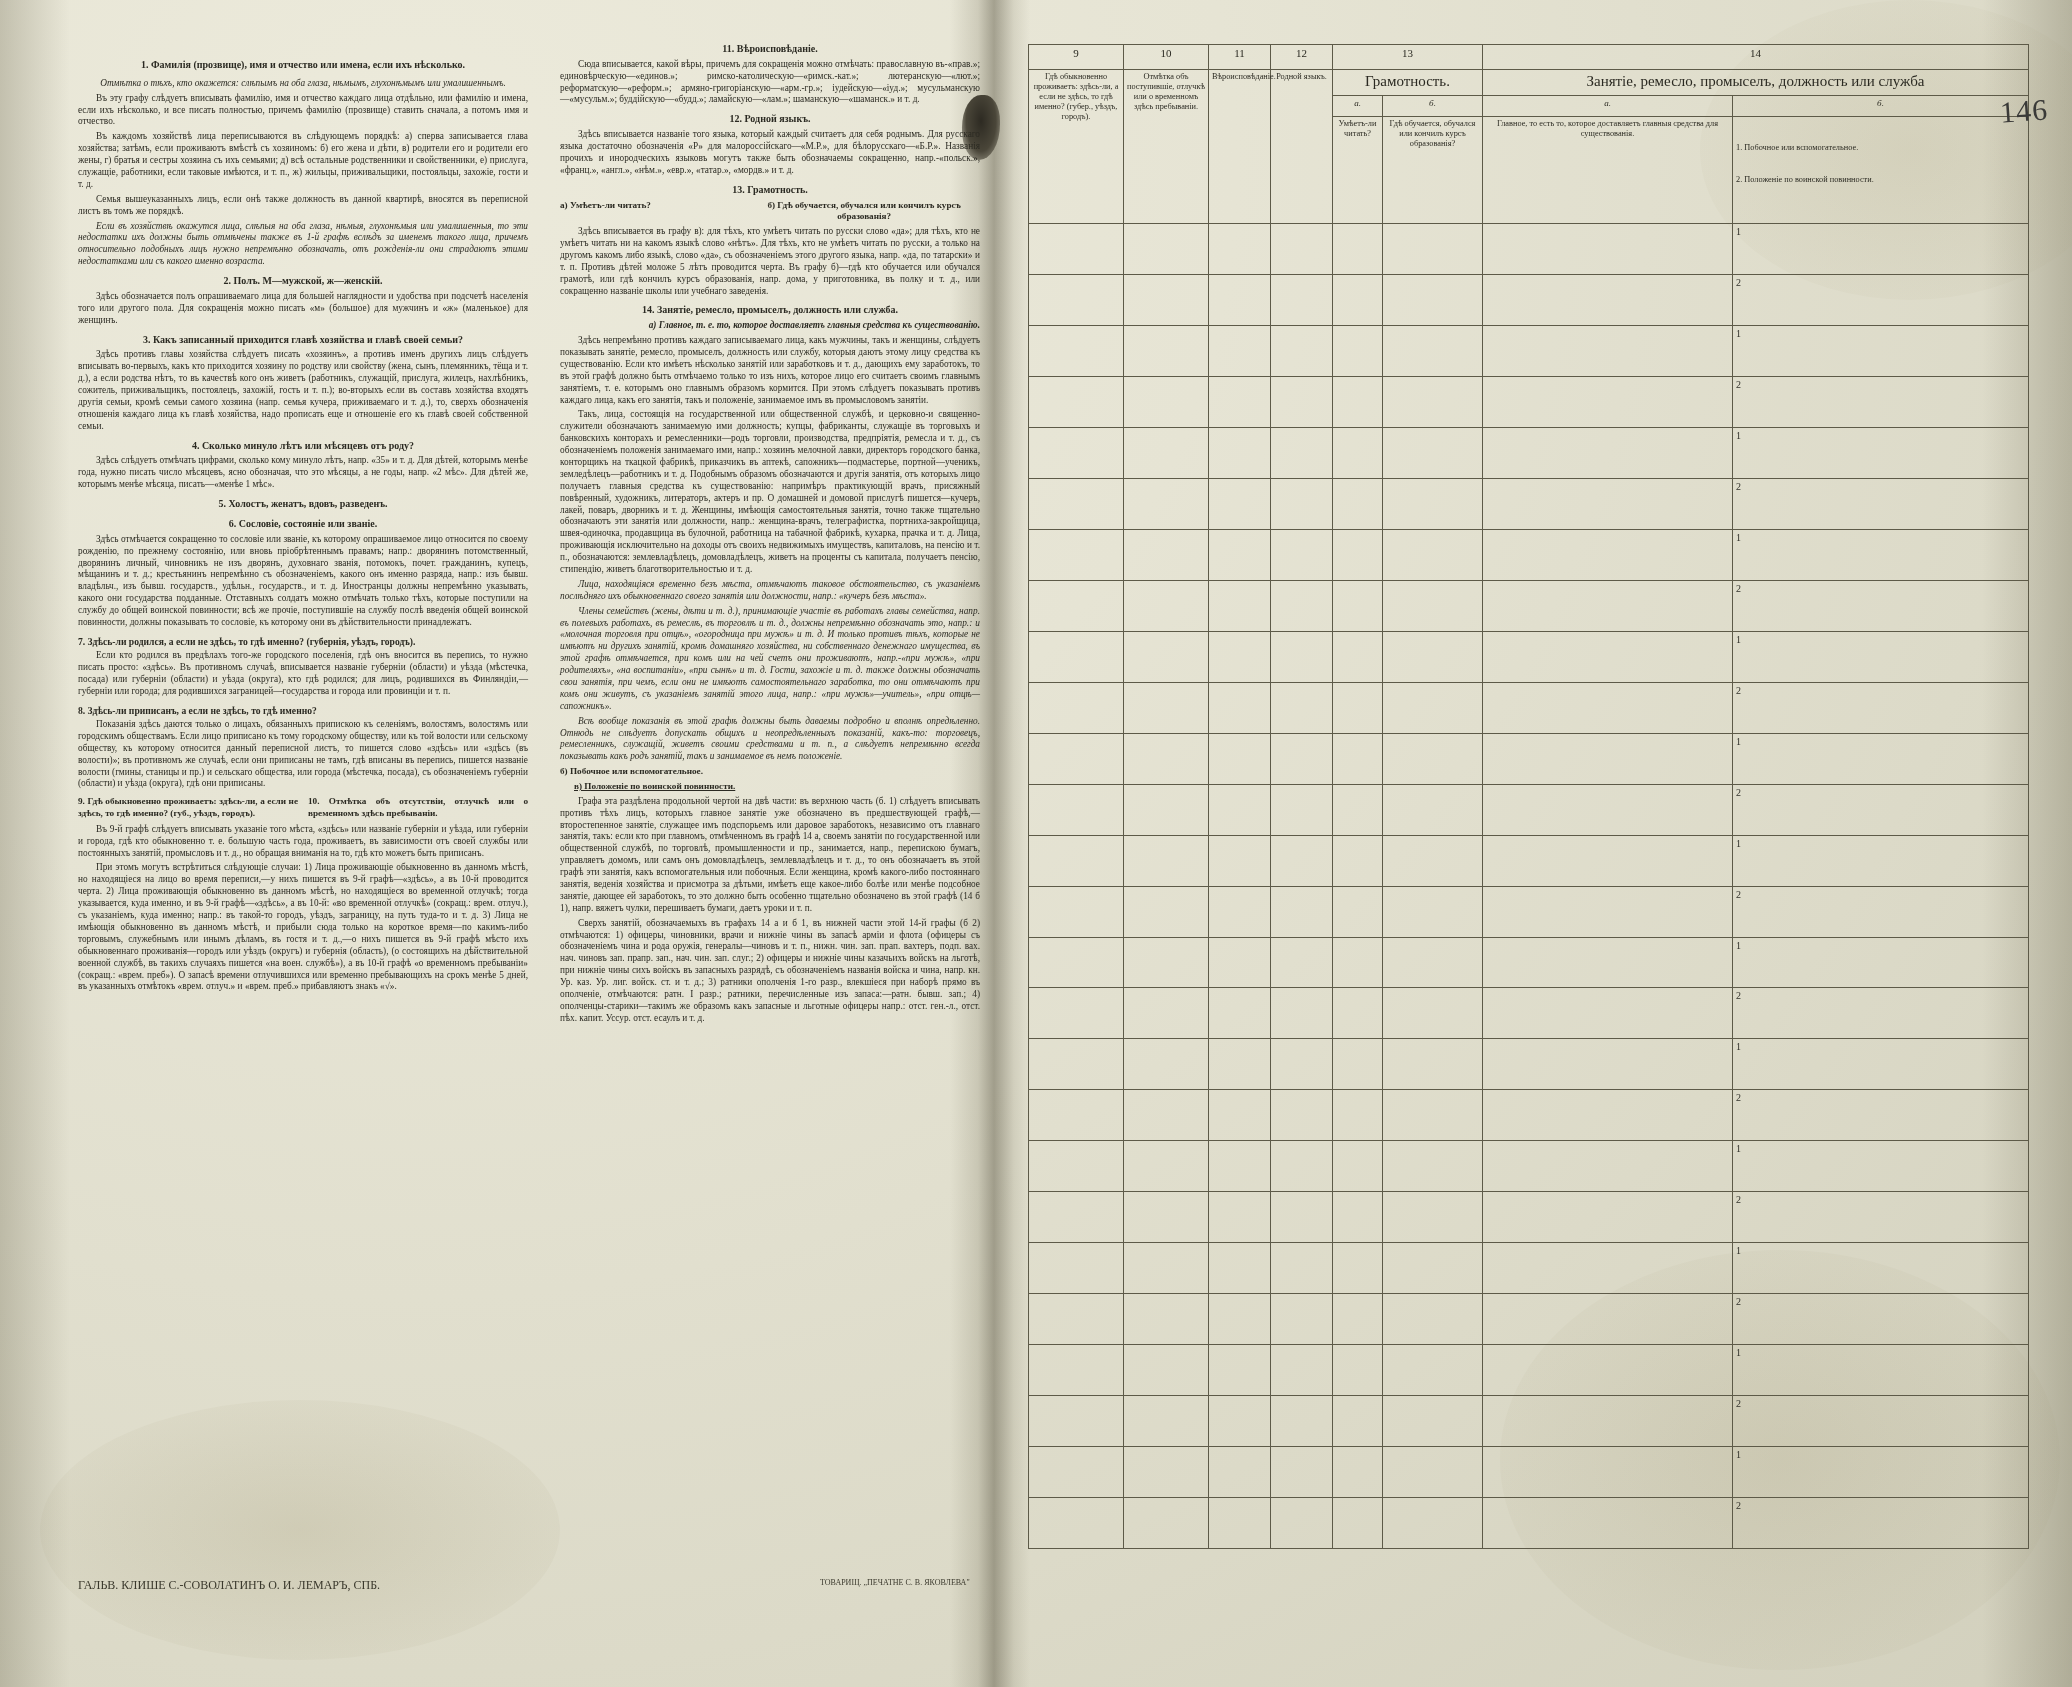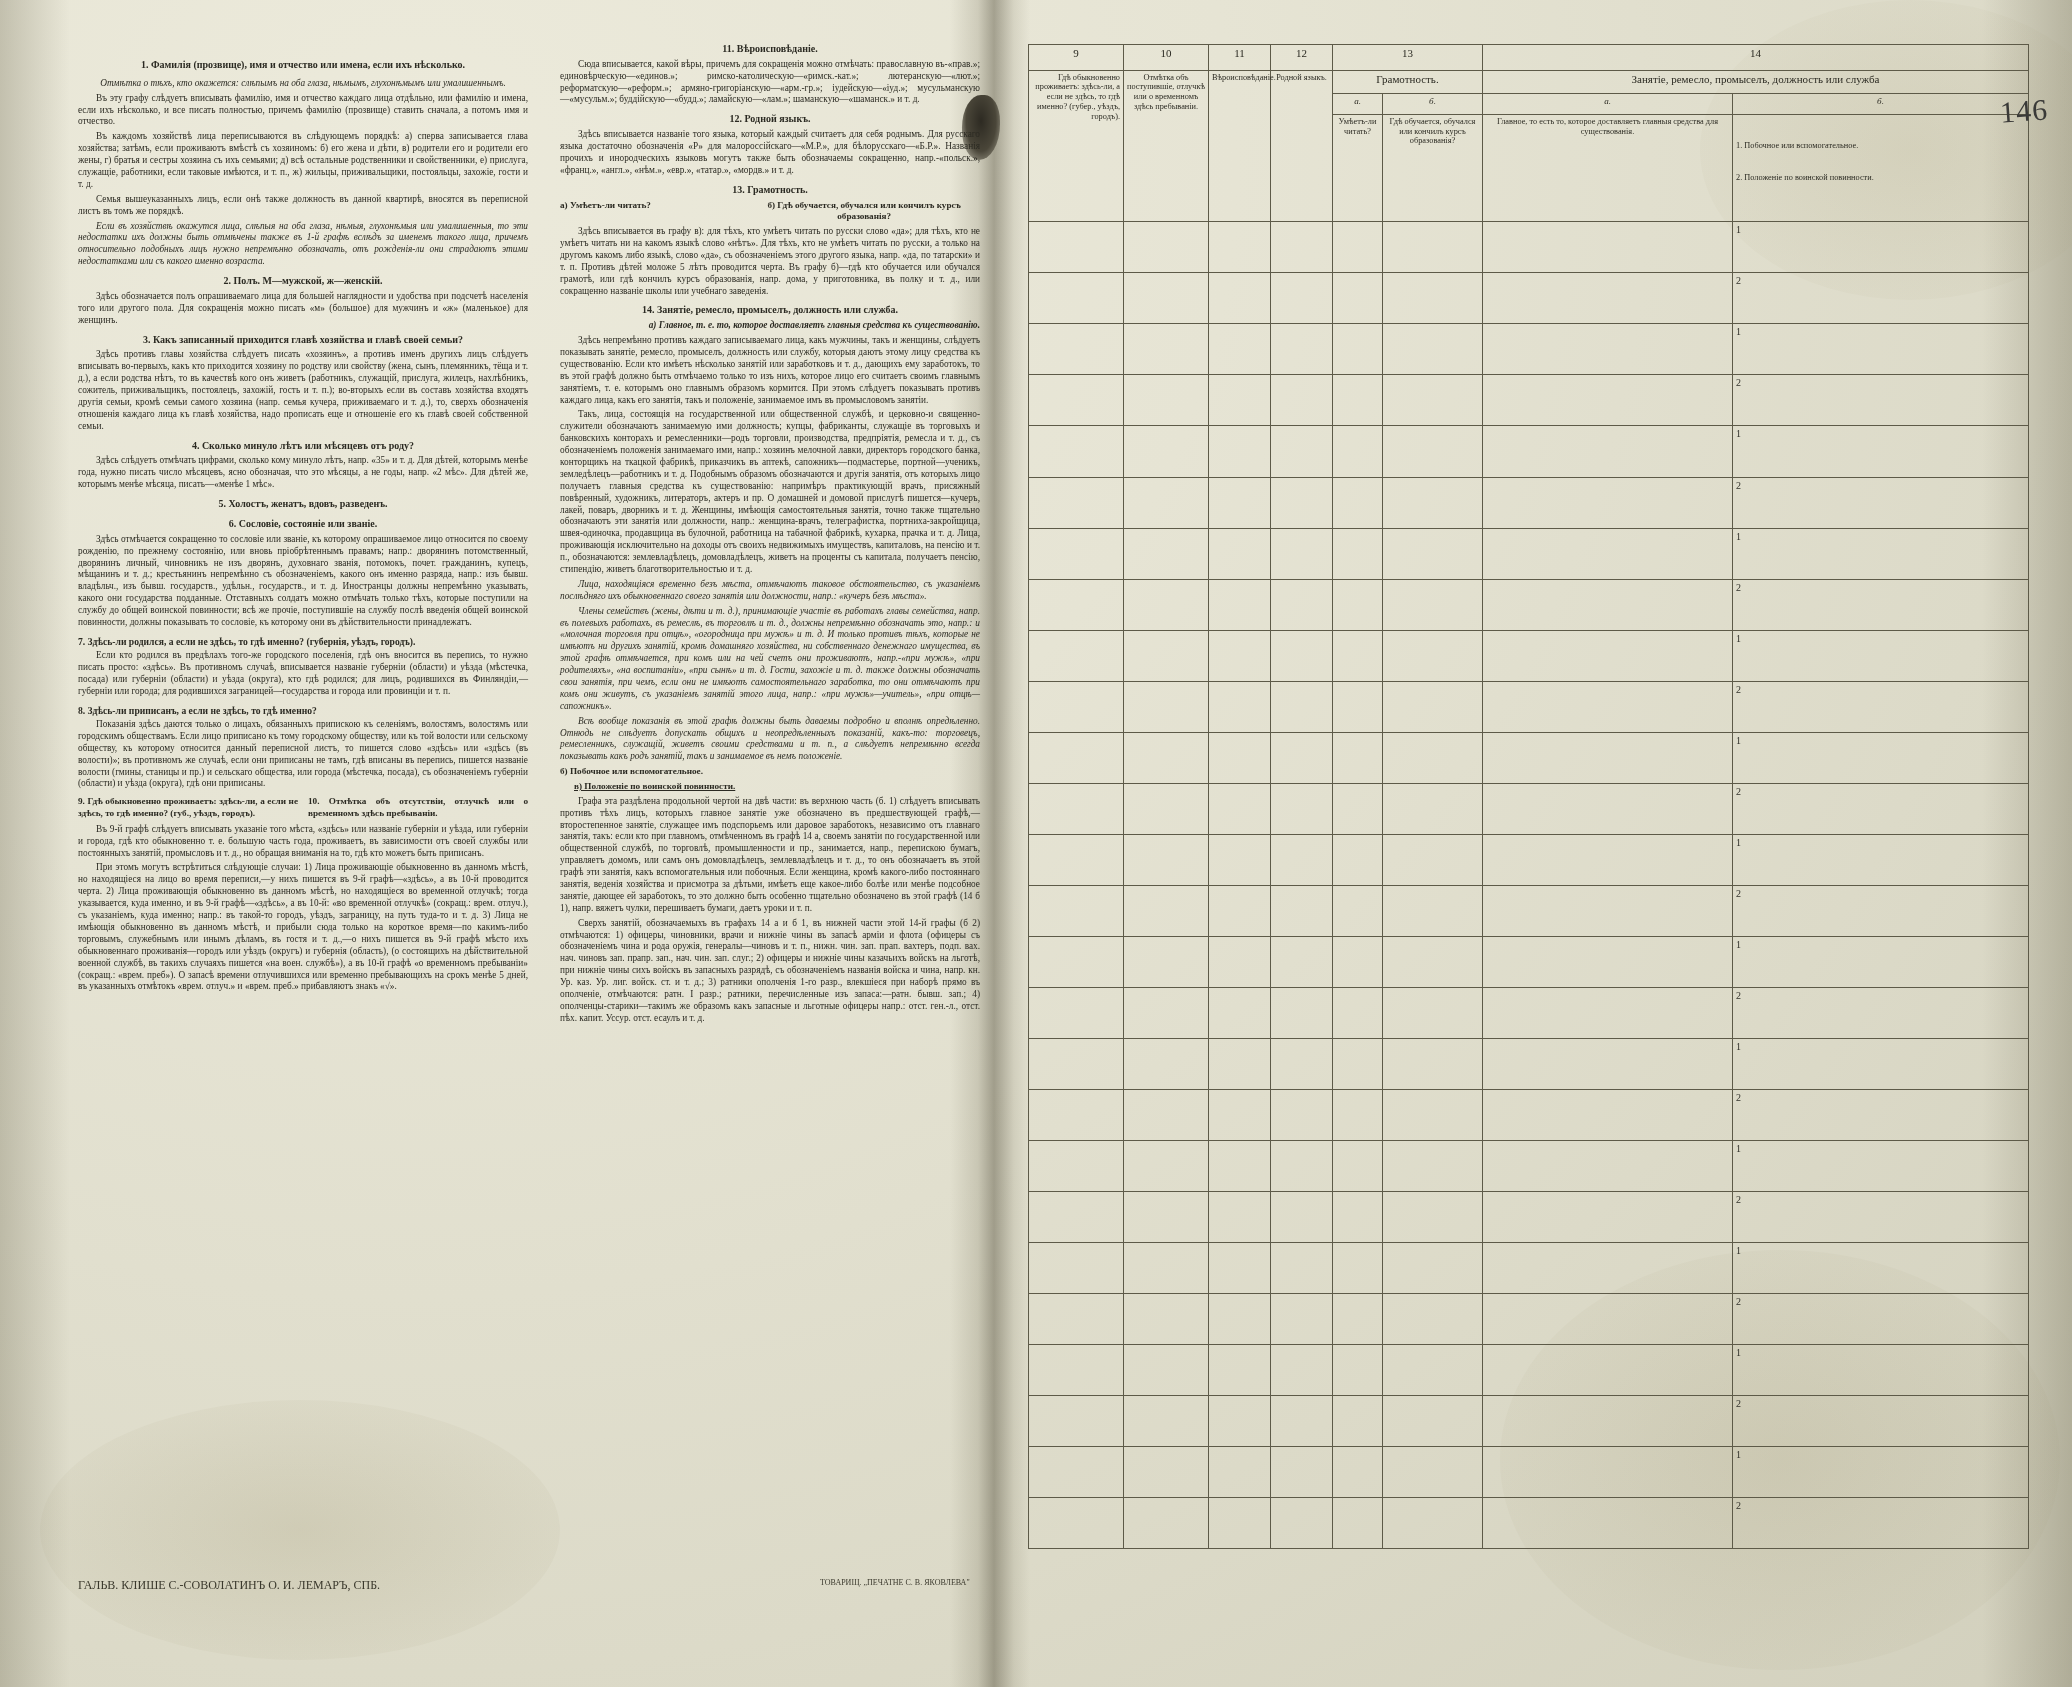--- a/index.html
+++ b/index.html
@@ -78,21 +78,21 @@
     border:1px solid #5d5a48;
     vertical-align:top;
     padding:2px 3px;
     font-weight:normal;
   }
   .colnum{
     text-align:center;font-size:11px;height:18px;padding:1px;
     border-bottom:1px solid #5d5a48;
   }
   .hdr{
-    text-align:center;font-size:11px;line-height:1.2;
+    text-align:center;font-size:15px;line-height:1.2;
   }
   .hdr-b{font-weight:bold;}
   .small{font-size:8.3px;line-height:1.18;}
   .ab{text-align:center;font-style:italic;font-size:9px;height:14px;padding:0;}
   .datarow td{height:41px;}
   .num-cell{font-size:10px;text-align:left;padding-left:5px;color:#30302a;}
   #handwrite{
     position:absolute;right:24px;top:94px;
     font-family:"Liberation Serif", serif;
     font-size:30px;color:#3a3a38;
@@ -200,21 +200,21 @@
           <tr>
         <td class="colnum">9</td>
         <td class="colnum">10</td>
         <td class="colnum">11</td>
         <td class="colnum">12</td>
         <td class="colnum" colspan="2">13</td>
         <td class="colnum" colspan="2">14</td>
       </tr>
 
       <tr>
-        <td rowspan="3" class="hdr small" style="height:120px;text-align:right;">Гдѣ обыкновенно проживаетъ: здѣсь-ли, а если не здѣсь, то гдѣ именно? (губер., уѣздъ, городъ).</td>
+        <td rowspan="3" class="hdr small" style="height:120px;">Гдѣ обыкновенно проживаетъ: здѣсь-ли, а если не здѣсь, то гдѣ именно? (губер., уѣздъ, городъ).</td>
         <td rowspan="3" class="hdr small">Отмѣтка объ поступившіе, отлучкѣ или о временномъ здѣсь пребываніи.</td>
         <td rowspan="3" class="hdr small">Вѣроисповѣданіе.</td>
         <td rowspan="3" class="hdr small">Родной языкъ.</td>
         <td colspan="2" class="hdr hdr-b" style="height:16px;">Грамотность.</td>
         <td colspan="2" class="hdr hdr-b">Занятіе, ремесло, промыселъ, должность или служба</td>
       </tr>
       <tr>
         <td class="ab">а.</td>
         <td class="ab">б.</td>
         <td class="ab">а.</td>

